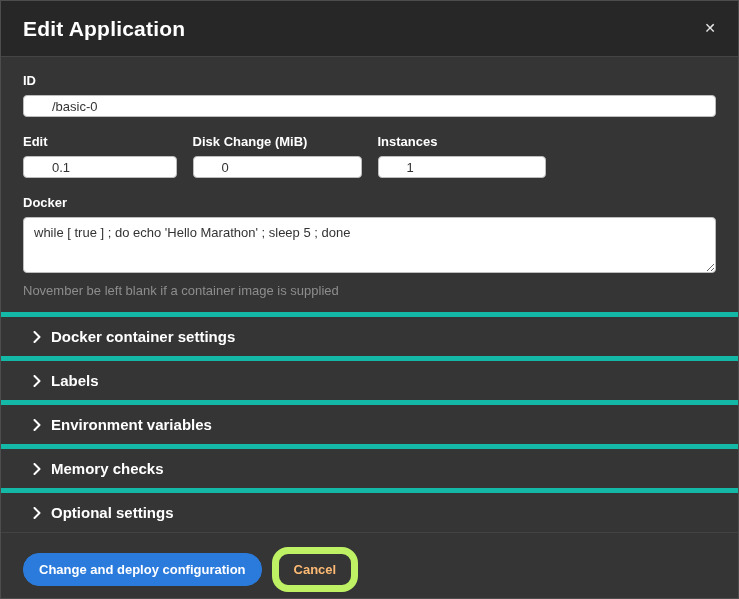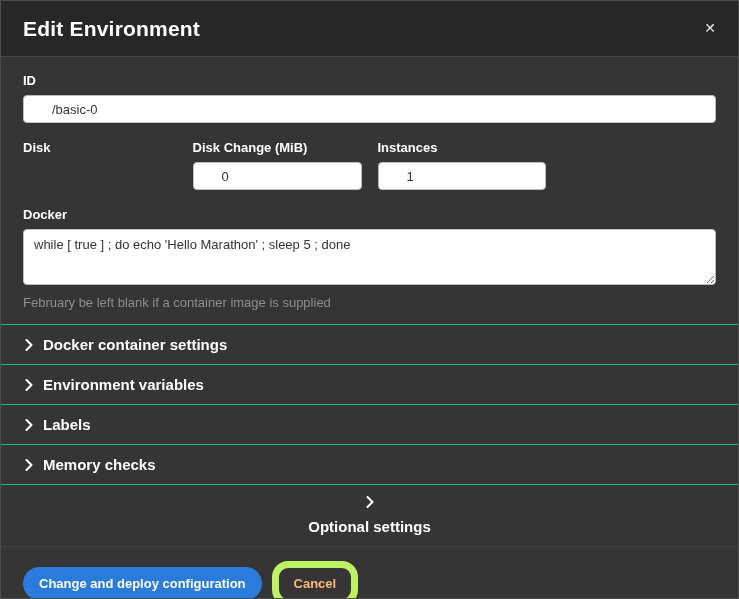--- a/index.html
+++ b/index.html
@@ -38,43 +38,43 @@
     margin-bottom: 7px;
   }
   input[type="text"], textarea {
     width: 100%;
     background: #ffffff; color: #333333;
     border: 1px solid #bdbdbd; border-radius: 4px;
     font-size: 13px; font-family: "Liberation Sans", sans-serif;
     padding: 6px 10px;
     outline: none;
   }
-  input[type="text"] { height: 28px; padding-left: 28px; }
+  input[type="text"] { height: 22px; padding-left: 28px; }
   .field-group { margin-bottom: 17px; }
   .four-col {
     display: grid;
     grid-template-columns: 1fr 1.1fr 1.1fr 1fr;
     column-gap: 16px;
     margin-bottom: 17px;
   }
   textarea {
     height: 56px; resize: vertical; line-height: 1.4;
   }
   .help-text {
     color: #8d8d8d; font-size: 13px; margin-top: 6px;
   }
   
   .sections { flex: 0 0 auto; }
   .section-row {
     display: flex; align-items: center; gap: 10px;
-    padding: 11px 24px;
-    border-top: 1px solid #14b8a6;
+    padding: 11px 32px;
+    border-top: 5px solid #14b8a6;
     cursor: pointer;
   }
-  .section-row:last-child { border-bottom: 1px solid #434343; flex-direction: column; }
+  .section-row:last-child { border-bottom: 1px solid #434343; }
   .section-label {
     color: #ffffff; font-size: 15px; font-weight: 700;
   }
   .chevron { display: inline-flex; width: 8px; }
   
   .modal-footer {
     margin-top: auto;
     padding: 14px 22px 18px 22px;
     display: flex; gap: 10px; align-items: center;
     flex: 0 0 auto;
@@ -97,49 +97,50 @@
     color: #fdba74;
     border: 7px solid #bef264;
   }
 </style>
 </head>
 <body>
 
 <div class="modal">
 
   <div class="modal-header">
-    <div class="modal-title">Edit Environment</div>
+    <div class="modal-title">Edit Application</div>
     <button class="close-btn">✕</button>
   </div>
 
   <div class="modal-body">
 
     <div class="field-group">
       <label class="field-label">ID</label>
       <input type="text" value="/basic-0" style="">
     </div>
 
     <div class="four-col">
       <div>
-        <label class="field-label">Disk</label>
+        <label class="field-label">Edit</label>
+        <input type="text" value="0.1" style="">
       </div>
       <div>
         <label class="field-label">Disk Change (MiB)</label>
         <input type="text" value="0" style="">
       </div>
       <div>
         <label class="field-label">Instances</label>
         <input type="text" value="1" style="">
       </div>
     </div>
 
     <div>
       <label class="field-label">Docker</label>
       <textarea style="">while [ true ] ; do echo 'Hello Marathon' ; sleep 5 ; done</textarea>
-      <div class="help-text">February be left blank if a container image is supplied</div>
+      <div class="help-text">November be left blank if a container image is supplied</div>
     </div>
 
   </div>
 
   <div class="sections">
 
     <div class="section-row">
       <span class="chevron">
         <svg width="8" height="12" viewBox="0 0 8 12">
             <path d="M1.5 1l5 5-5 5" stroke="#ffffff" stroke-width="2" fill="none" stroke-linecap="round" stroke-linejoin="round"></path>
@@ -147,30 +148,30 @@
       </span>
       <span class="section-label">Docker container settings</span>
     </div>
 
     <div class="section-row">
       <span class="chevron">
         <svg width="8" height="12" viewBox="0 0 8 12">
             <path d="M1.5 1l5 5-5 5" stroke="#ffffff" stroke-width="2" fill="none" stroke-linecap="round" stroke-linejoin="round"></path>
           </svg>
       </span>
-      <span class="section-label">Environment variables</span>
+      <span class="section-label">Labels</span>
     </div>
 
     <div class="section-row">
       <span class="chevron">
         <svg width="8" height="12" viewBox="0 0 8 12">
             <path d="M1.5 1l5 5-5 5" stroke="#ffffff" stroke-width="2" fill="none" stroke-linecap="round" stroke-linejoin="round"></path>
           </svg>
       </span>
-      <span class="section-label">Labels</span>
+      <span class="section-label">Environment variables</span>
     </div>
 
     <div class="section-row">
       <span class="chevron">
         <svg width="8" height="12" viewBox="0 0 8 12">
             <path d="M1.5 1l5 5-5 5" stroke="#ffffff" stroke-width="2" fill="none" stroke-linecap="round" stroke-linejoin="round"></path>
           </svg>
       </span>
       <span class="section-label">Memory checks</span>
     </div>

